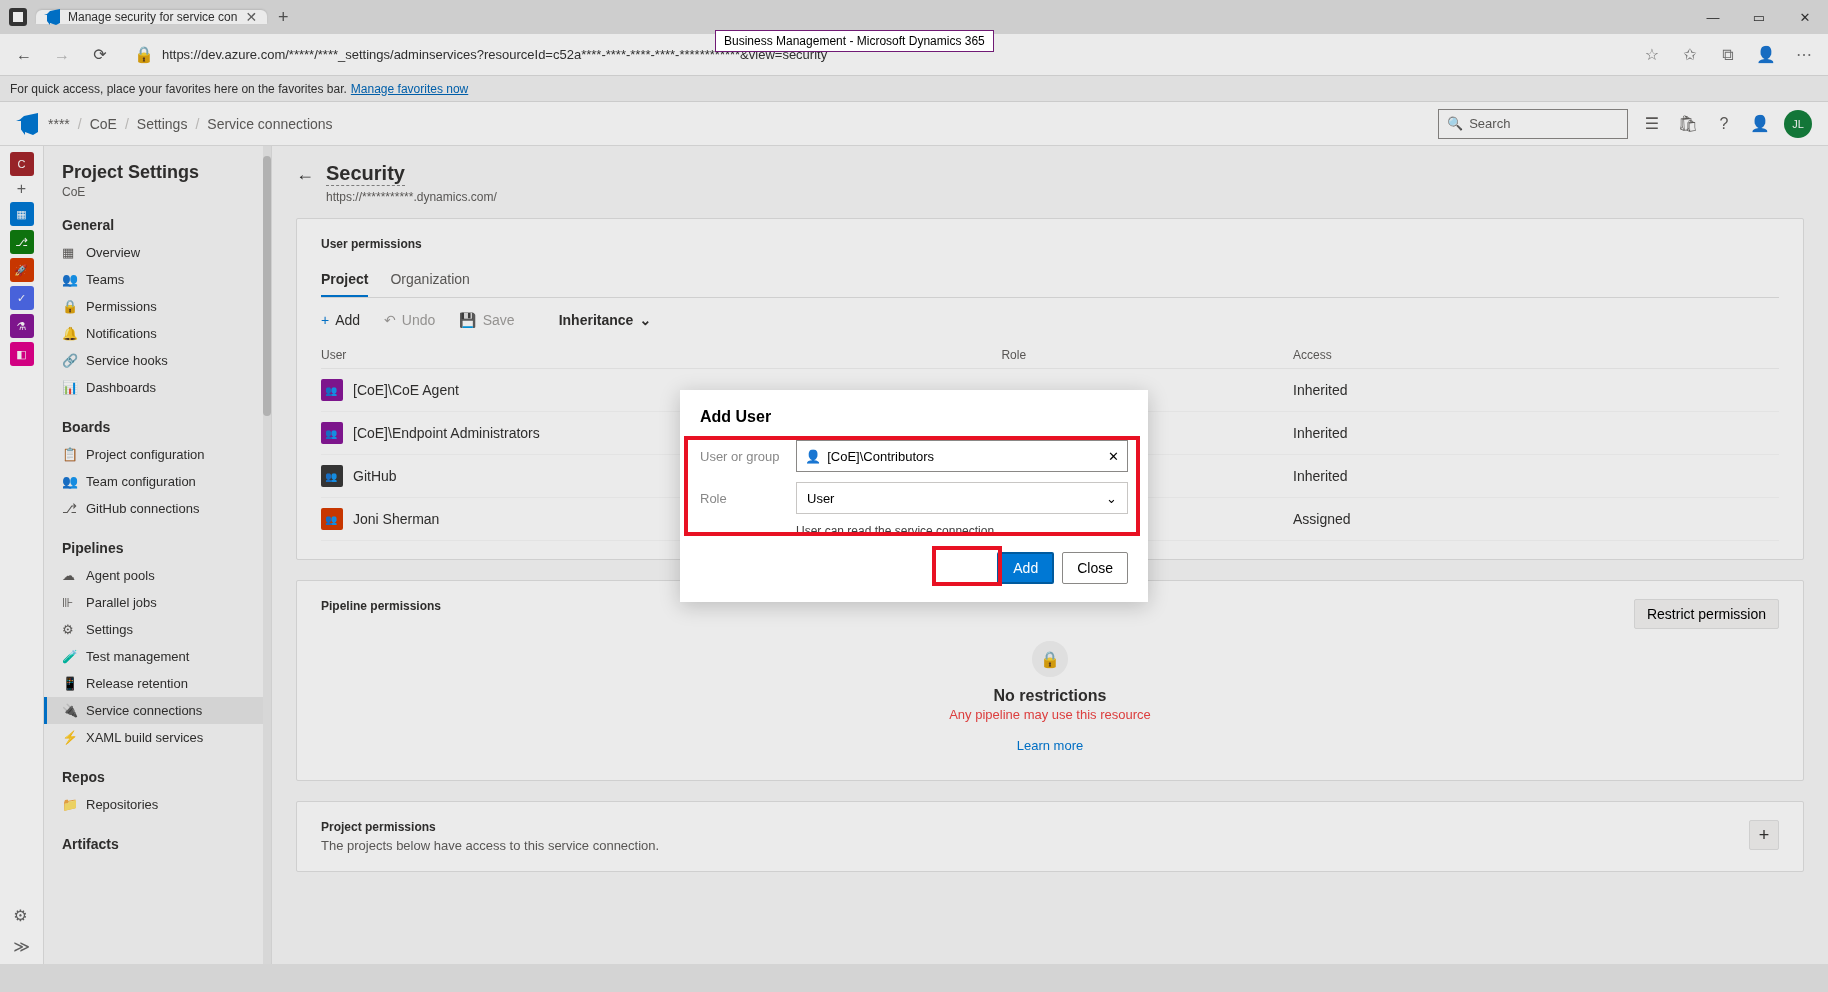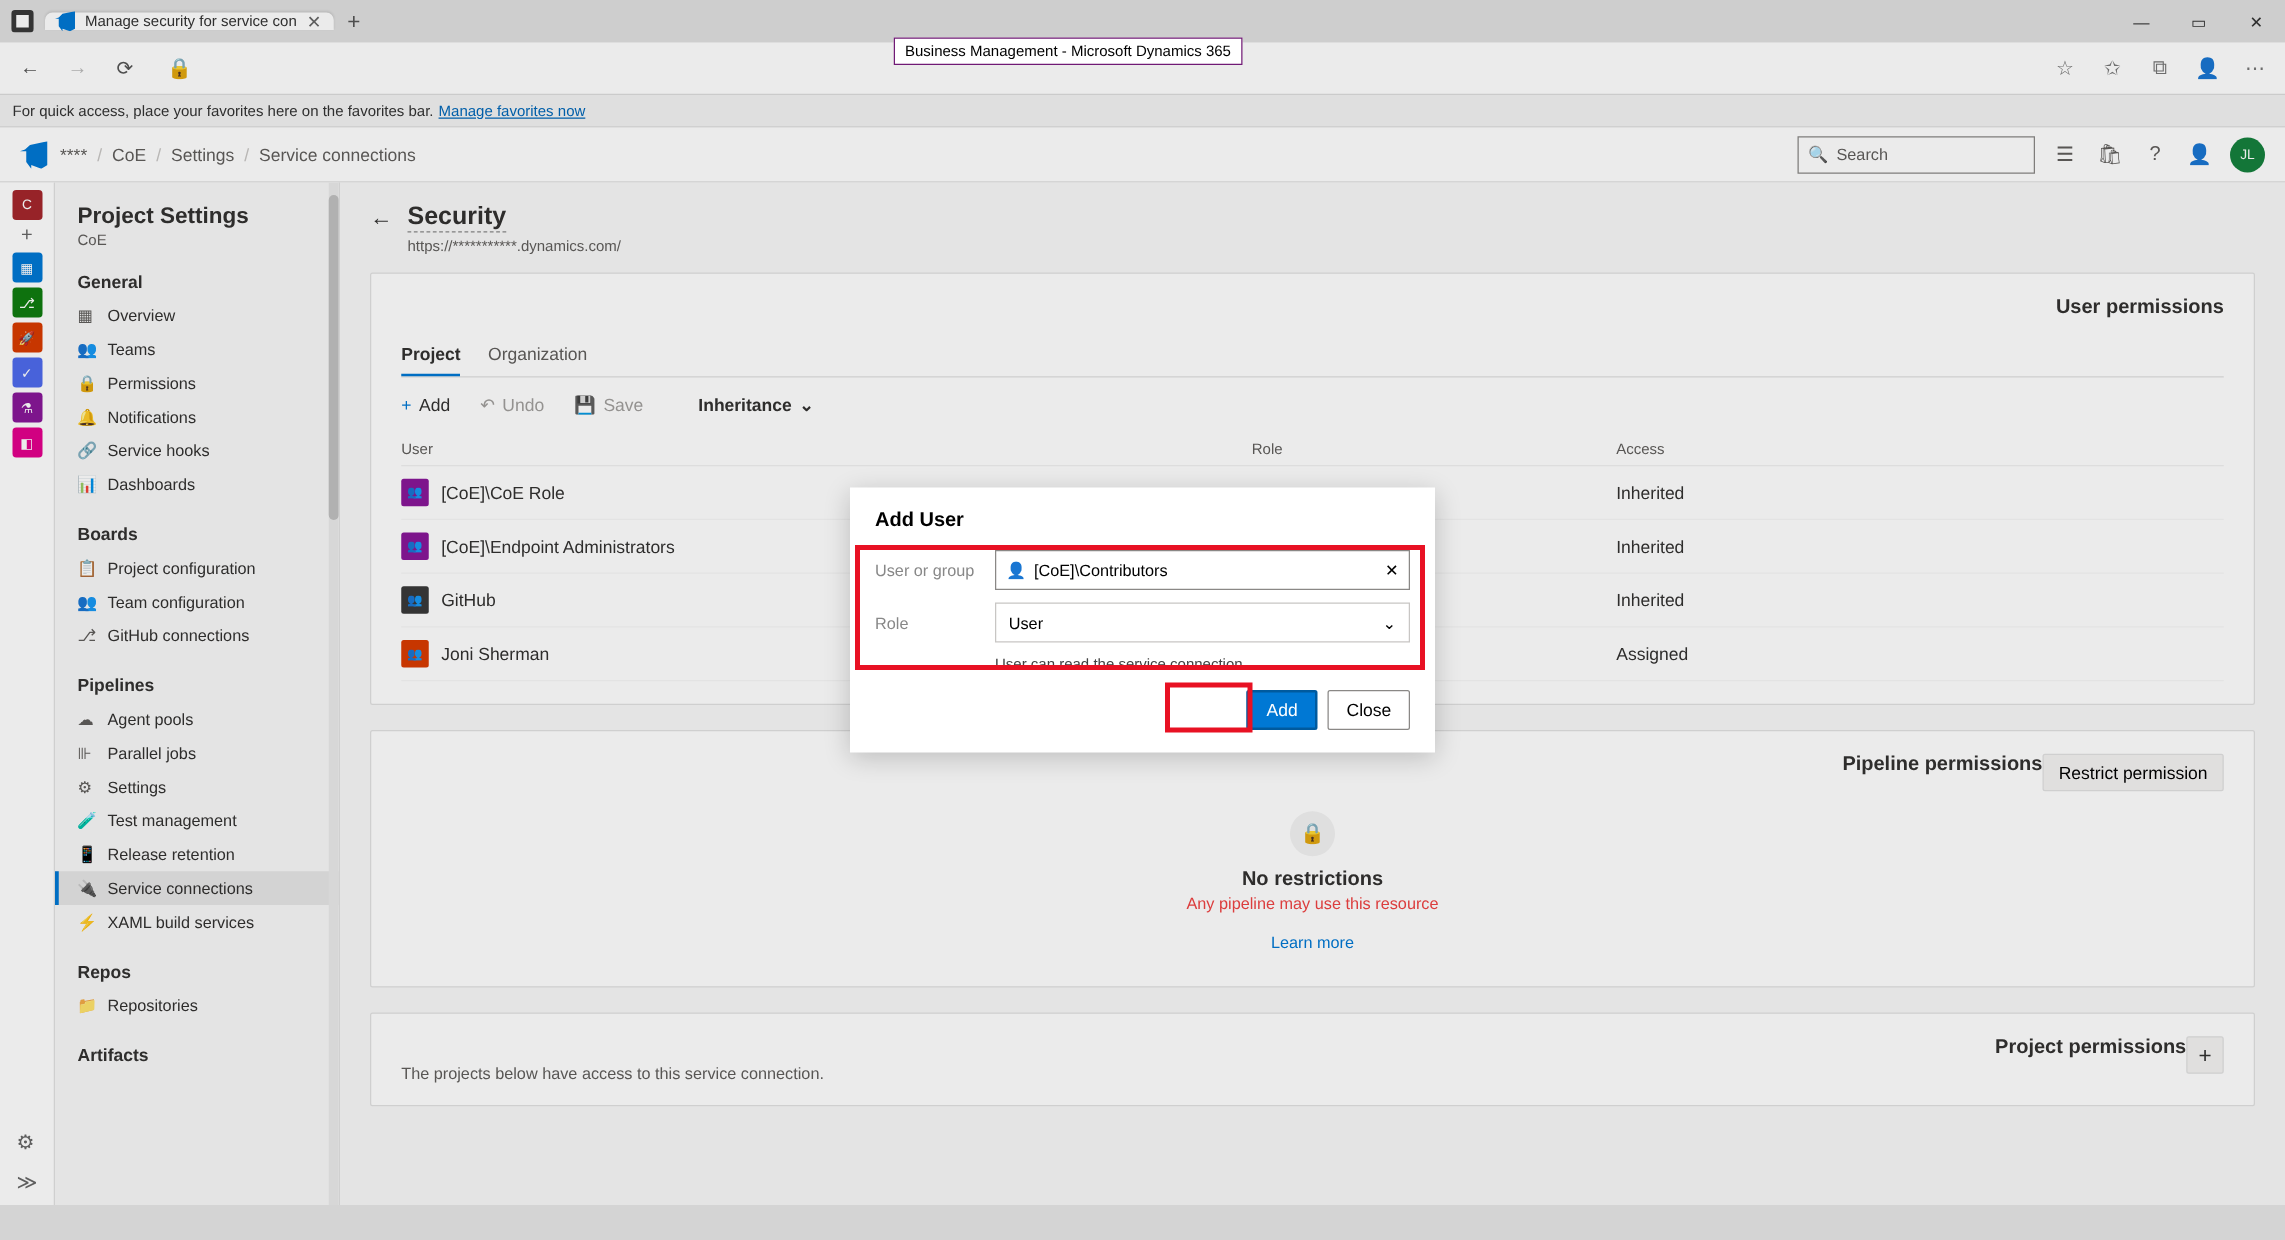--- a/index.html
+++ b/index.html
@@ -54,21 +54,21 @@
     .sb-item.active { background: #e5e5e5; border-left: 3px solid #0078d4; padding-left: 15px; }
     .sb-icon { width: 14px; color: #605e5c; font-size: 13px; }
 
     .content { flex: 1; background: #f8f8f8; padding: 16px 24px; overflow: auto; }
     .page-head { display: flex; align-items: flex-start; gap: 12px; margin-bottom: 14px; }
     .back-arrow { font-size: 18px; color: #323130; margin-top: 2px; }
     .page-title { font-size: 20px; font-weight: 600; color: #323130; border-bottom: 1px dashed #888; display:inline-block; }
     .page-url { font-size: 12px; color: #605e5c; margin-top: 4px; }
 
     .card { background: #fff; border: 1px solid #e1e1e1; border-radius: 2px; padding: 18px 24px; margin-bottom: 20px; }
-    .card-title { font-size: 16px; font-weight: 600; color: #323130; text-align: right; }
+    .card-title { font-size: 12px; font-weight: 600; color: #323130; }
 
     .tabs { display: flex; gap: 22px; border-bottom: 1px solid #e1e1e1; margin-top: 12px; }
     .tab-sub { padding: 8px 0; font-size: 14px; color: #605e5c; }
     .tab-sub.active { color: #323130; font-weight: 600; border-bottom: 2px solid #0078d4; }
 
     .toolbar { display: flex; align-items: center; gap: 24px; padding: 14px 0; }
     .tb-btn { display: flex; align-items: center; gap: 6px; font-size: 14px; color: #323130; }
     .tb-btn.disabled { color: #a19f9d; }
     .tb-icon { font-size: 14px; }
 
@@ -128,20 +128,21 @@
     <div class="titlebar-btn">✕</div>
   </div>
 </div>
 
 <div class="addressbar">
   <div class="nav-btn">←</div>
   <div class="nav-btn disabled">→</div>
   <div class="nav-btn">⟳</div>
   <div class="url-box">
     <span>🔒</span>
+    <span class="url-text">https://dev.azure.com/*****/****_settings/adminservices?resourceId=c52a****-****-****-****-************&amp;view=security</span>
   </div>
   <div class="addr-icon">☆</div>
   <div class="addr-icon">✩</div>
   <div class="addr-icon">⧉</div>
   <div class="addr-icon">👤</div>
   <div class="addr-icon">⋯</div>
 </div>
 
 <div class="hover-tooltip">Business Management - Microsoft Dynamics 365</div>
 
@@ -309,21 +310,21 @@
       </div>
       <div class="table-head">
         <div class="col-user">User</div>
         <div class="col-role">Role</div>
         <div class="col-access">Access</div>
       </div>
       <div id="user-rows">
           <div class="row">
             <div class="col-user" style="display: flex; align-items: center;">
               <div class="row-avatar" style="background: rgb(136, 23, 152);">👥</div>
-              <span>[CoE]\CoE Role</span>
+              <span>[CoE]\CoE Agent</span>
             </div>
             <div class="col-role"></div>
             <div class="col-access">Inherited</div>
           </div>
           <div class="row">
             <div class="col-user" style="display: flex; align-items: center;">
               <div class="row-avatar" style="background: rgb(136, 23, 152);">👥</div>
               <span>[CoE]\Endpoint Administrators</span>
             </div>
             <div class="col-role"></div>

